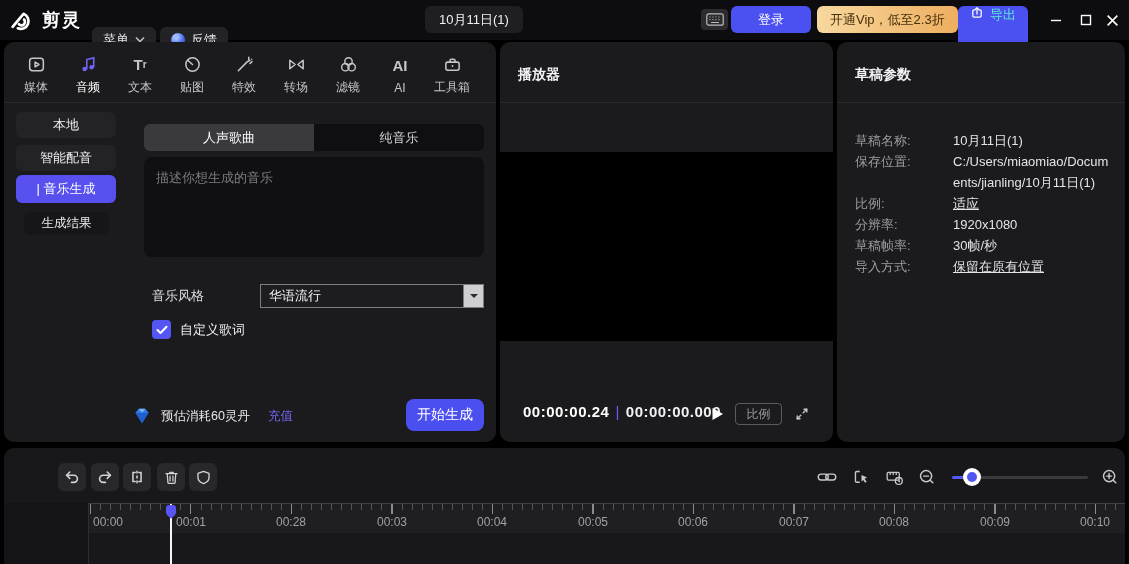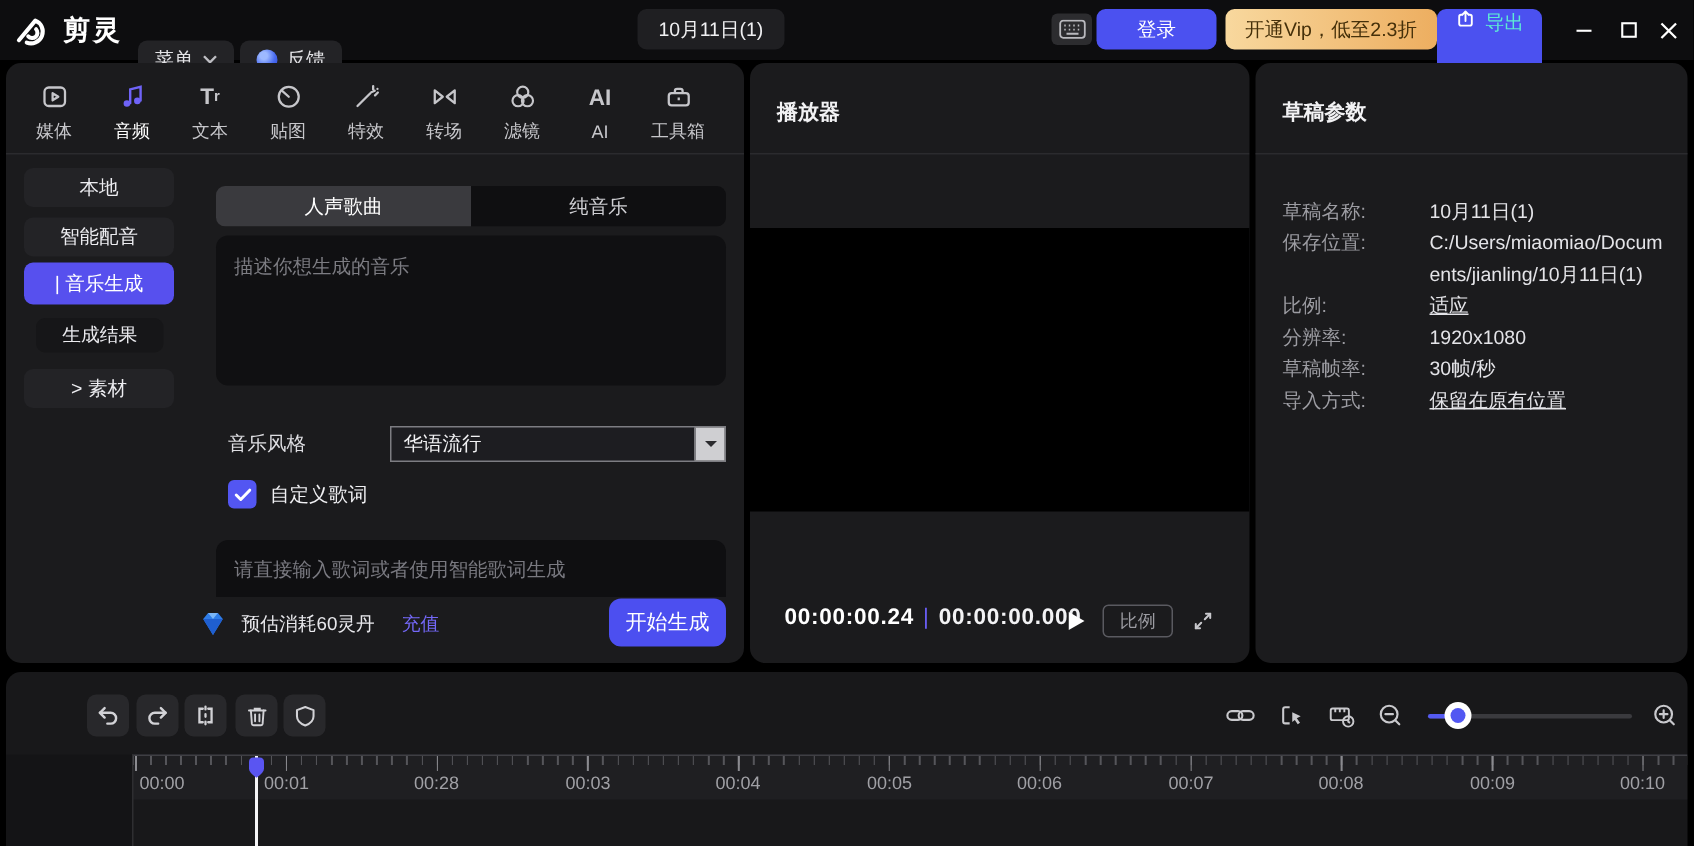--- a/index.html
+++ b/index.html
@@ -275,21 +275,20 @@
       <span class="tool-label">工具箱</span>
     </div>
   </div>
 
   <div class="panel-divider"></div>
 
   <button class="nav-btn nav-tts">智能配音</button>
   <button class="nav-btn nav-local">本地</button>
   <button class="nav-btn nav-music">| 音乐生成</button>
   <button class="nav-btn nav-result">生成结果</button>
-  <button class="nav-btn nav-assets">&gt; 素材</button>
 
   <div class="tabs">
     <div class="tab active">人声歌曲</div>
     <div class="tab">纯音乐</div>
   </div>
 
   <div class="desc-box">描述你想生成的音乐</div>
 
   <div class="style-row">
     <span class="style-label">音乐风格</span>
@@ -301,21 +300,20 @@
 
   <div class="check-row">
     <span class="checkbox">
       <svg width="12" height="10" viewBox="0 0 12 10" fill="none" stroke="#fff" stroke-width="2" stroke-linecap="round" stroke-linejoin="round">
           <path d="M1.5 5 L4.5 8 L10.5 1.8"></path>
         </svg>
     </span>
     <span class="check-label">自定义歌词</span>
   </div>
 
-  <div class="lyrics-box">请直接输入歌词或者使用智能歌词生成</div>
 
   <div class="gen-row">
     <span>
       <svg width="20" height="18" viewBox="0 0 24 22">
         <polygon points="4,7 8,2 16,2 20,7 12,20" fill="#2f7de8"></polygon>
         <polygon points="4,7 20,7 12,20" fill="#1f5fd0"></polygon>
         <polygon points="8,2 16,2 12,7" fill="#7ab6f7"></polygon>
       </svg>
     </span>
     <span class="cost-text">预估消耗60灵丹</span>

